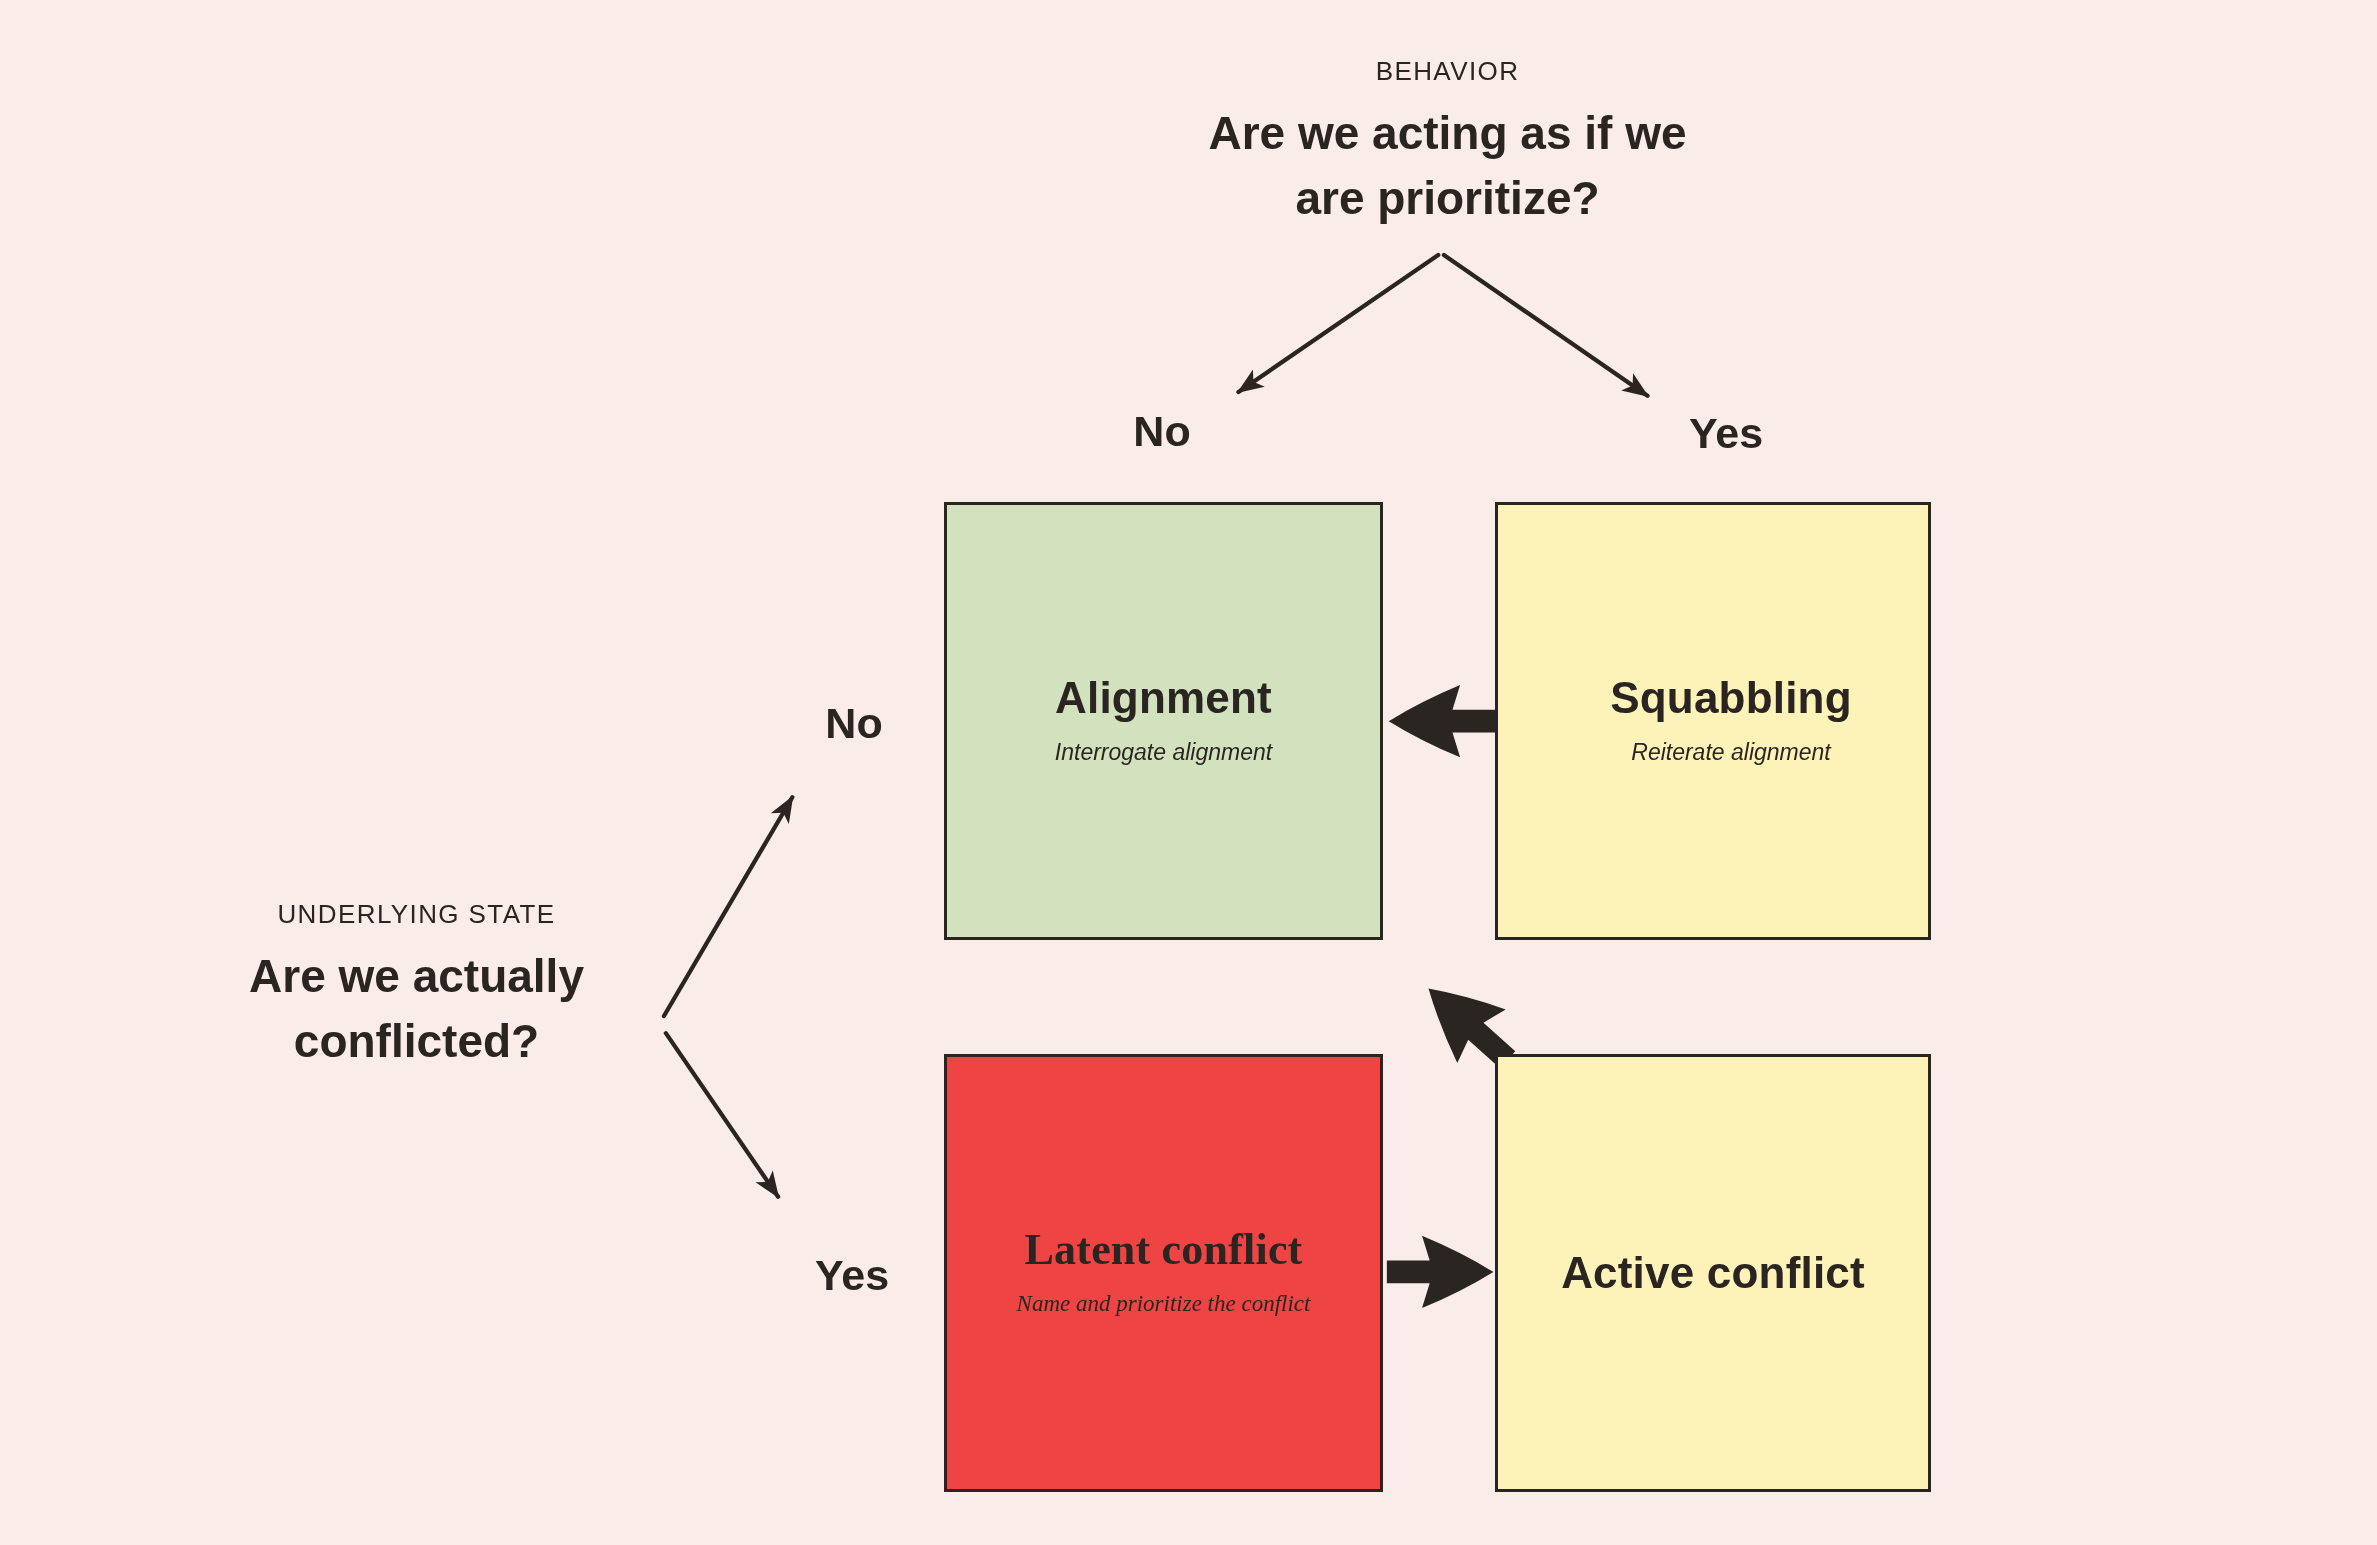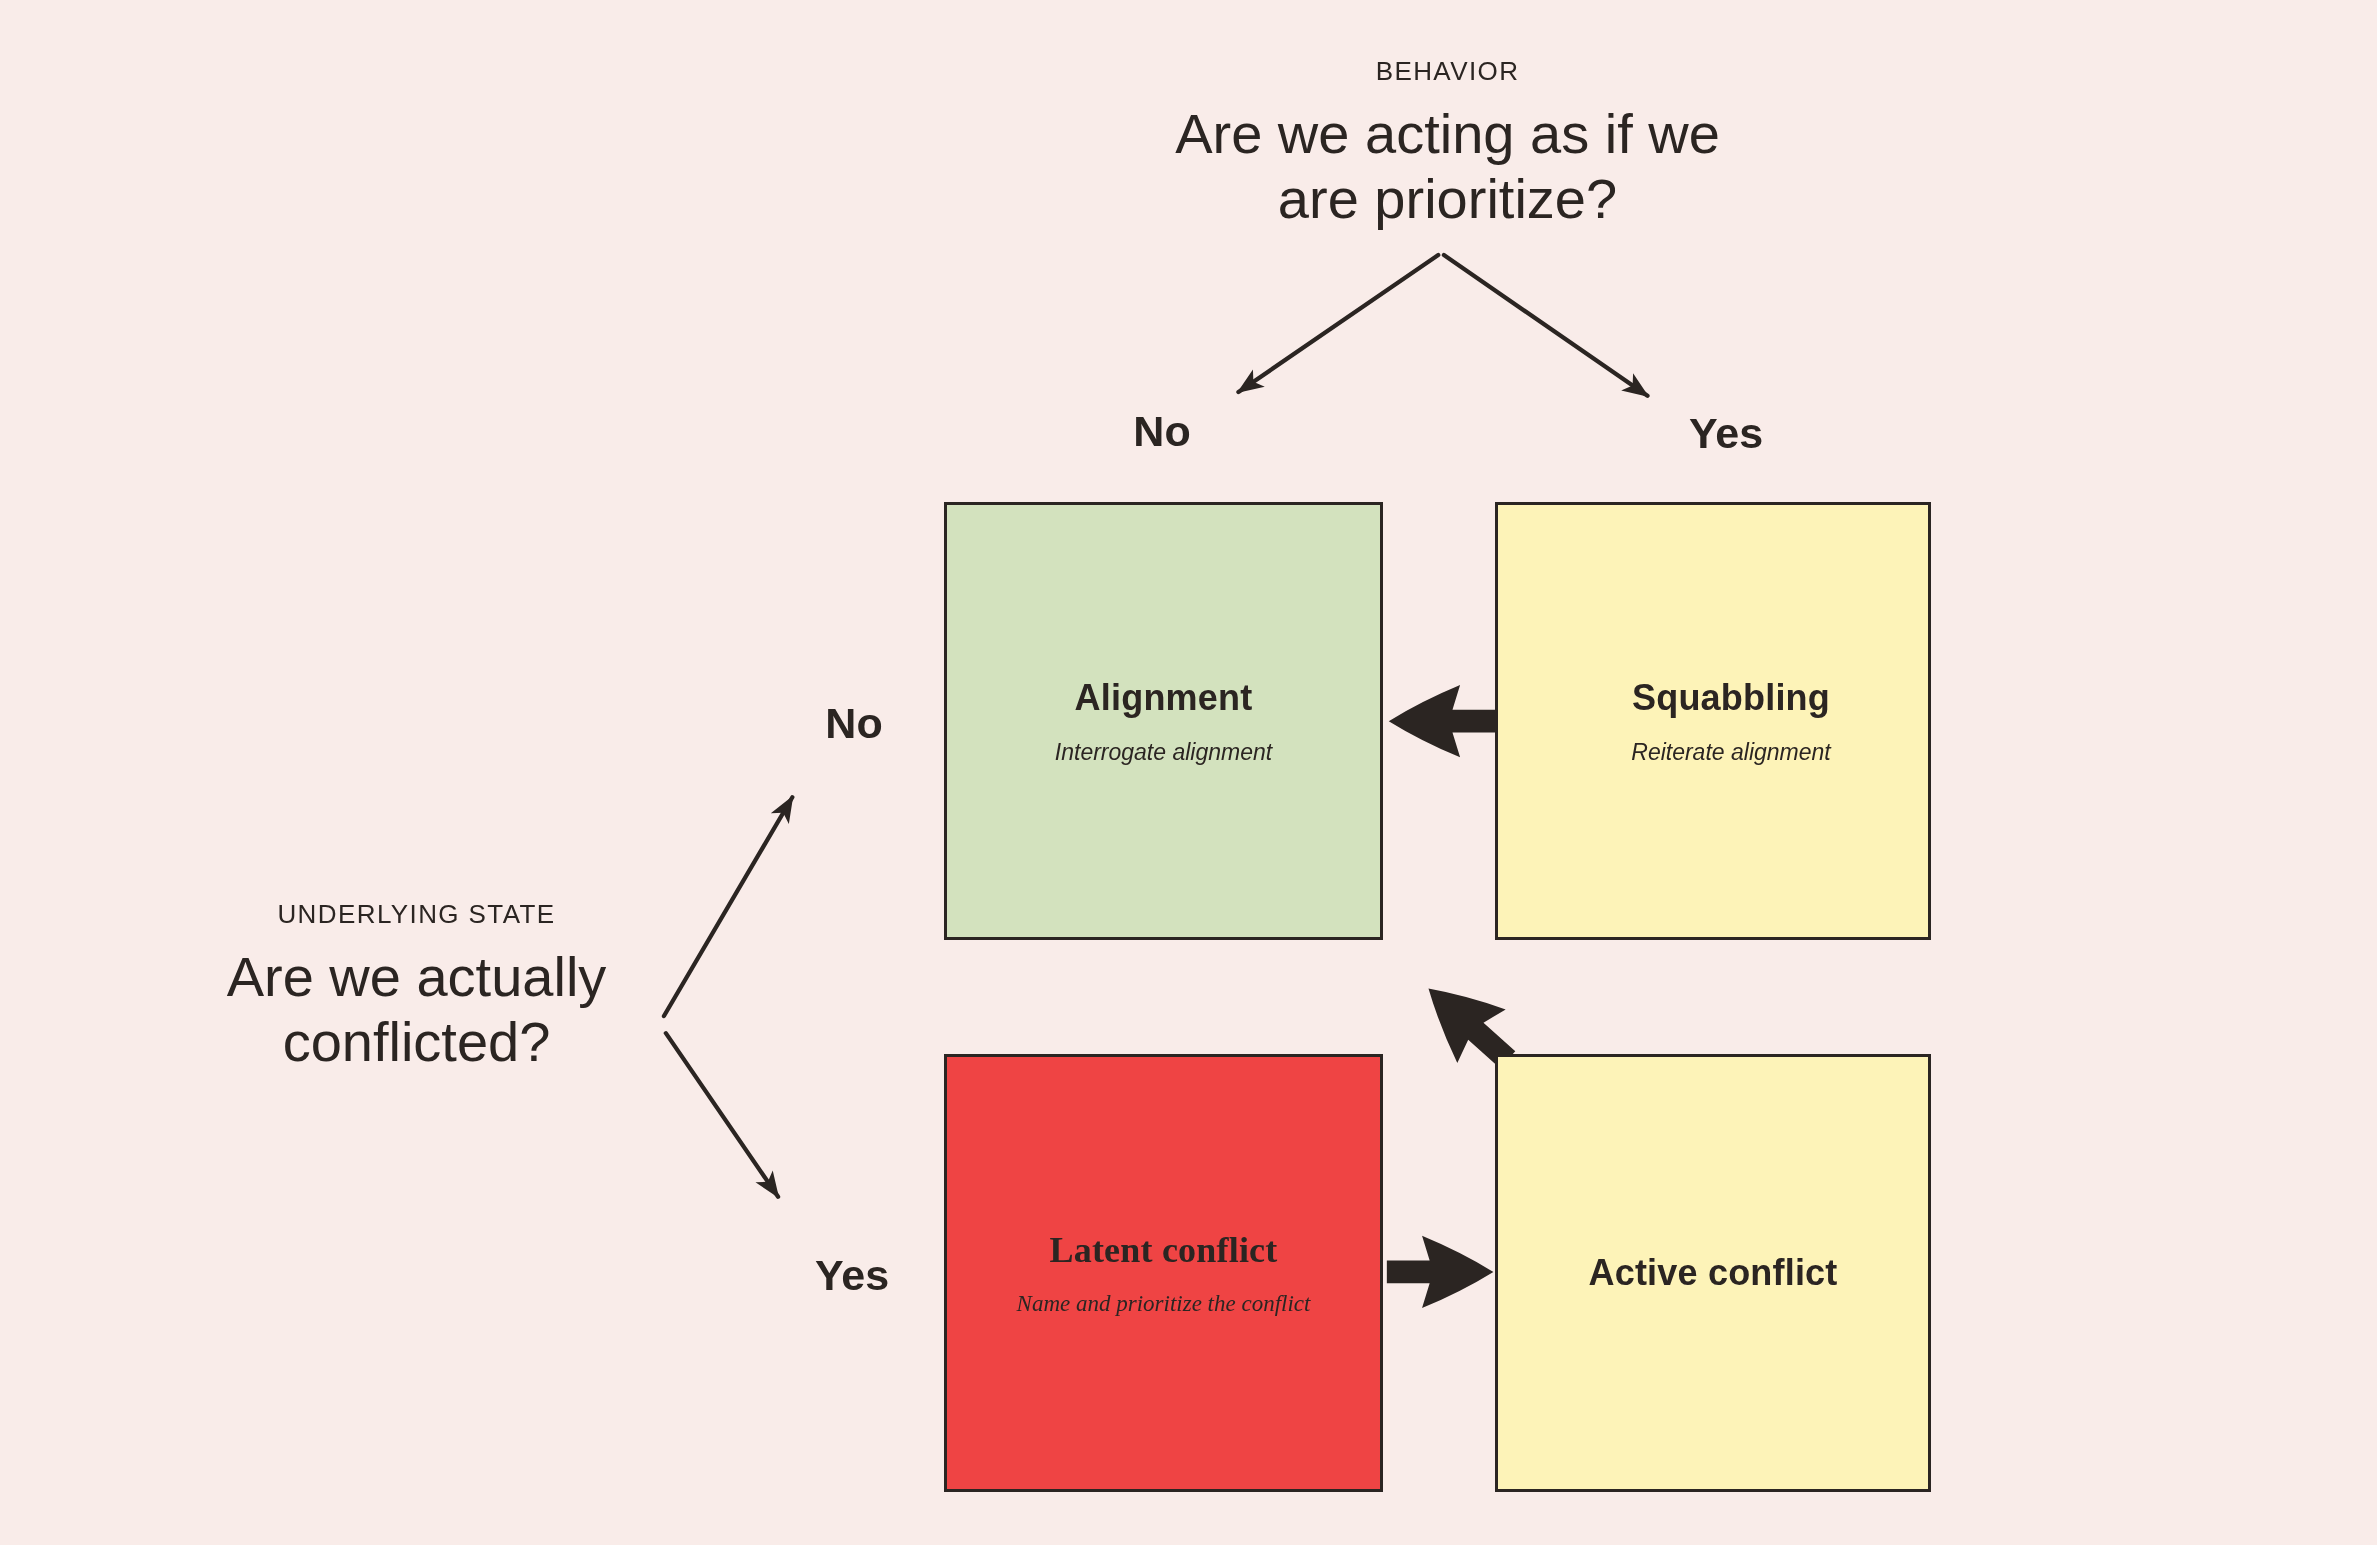--- a/index.html
+++ b/index.html
@@ -26,27 +26,27 @@
   .box{
     position:absolute;z-index:2;
     border:3.8px solid var(--ink,#2b2522);
     display:flex;flex-direction:column;align-items:center;justify-content:center;
     text-align:center;gap:15px;
   }
   .box-alignment{left:944px;top:502px;width:439px;height:438px;background:var(--green,#d3e2be);}
   .box-squabbling{left:1495px;top:502px;width:436px;height:438px;background:var(--yellow,#fdf3b8);}
   .box-latent{left:944px;top:1054px;width:439px;height:438px;background:var(--pink,#fbadb6);}
   .box-active{left:1495px;top:1054px;width:436px;height:438px;background:var(--yellow,#fdf3b8);}
-  .box-title{font-size:36px;font-weight:700;line-height:46px;letter-spacing:0.2px;}
+  .box-title{font-size:44px;font-weight:700;line-height:46px;letter-spacing:0.2px;}
   .box-sub{font-size:23px;font-style:italic;line-height:32px;padding:0 19px;}
   .axis-block{position:absolute;z-index:3;text-align:center;}
   .axis-behavior{left:972px;top:57px;width:951px;}
   .axis-state{left:36px;top:900px;width:761px;}
   .eyebrow{font-size:26px;font-weight:400;letter-spacing:1.4px;line-height:28.5px;}
-  .question{font-size:56px;font-weight:400;line-height:65px;margin-top:15px;}
+  .question{font-size:46px;font-weight:700;line-height:65px;margin-top:15px;}
   .choice{position:absolute;z-index:3;width:152px;text-align:center;font-size:43px;font-weight:700;line-height:46px;}
   .choice-top-no{left:1086px;top:408px;}
   .choice-top-yes{left:1650px;top:410px;}
   .choice-left-no{left:778px;top:700px;}
   .choice-left-yes{left:776px;top:1252px;}
 </style>
 </head>
 <body>
 
 <div class="canvas">

